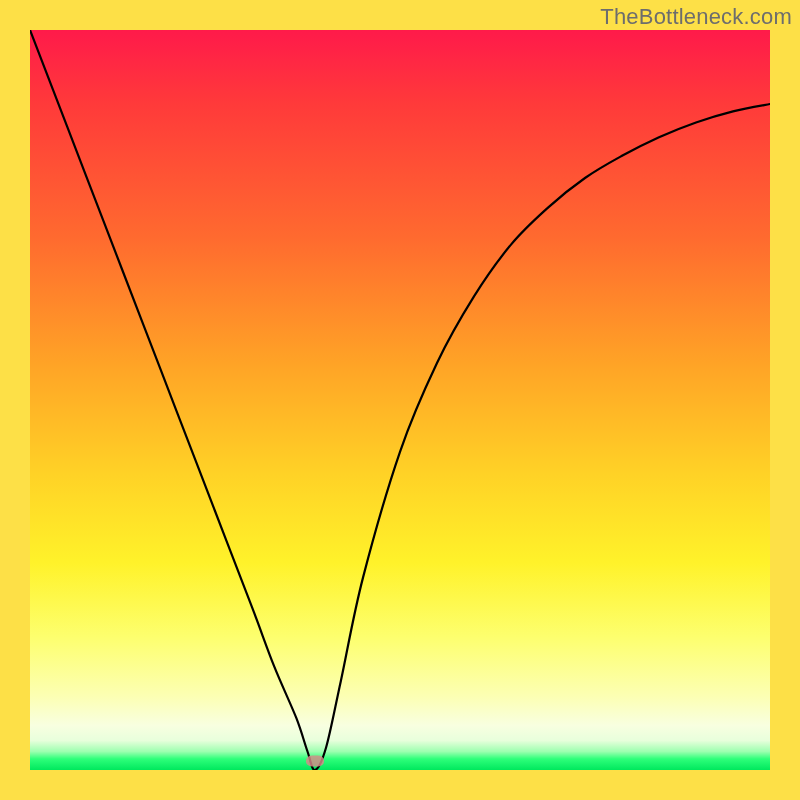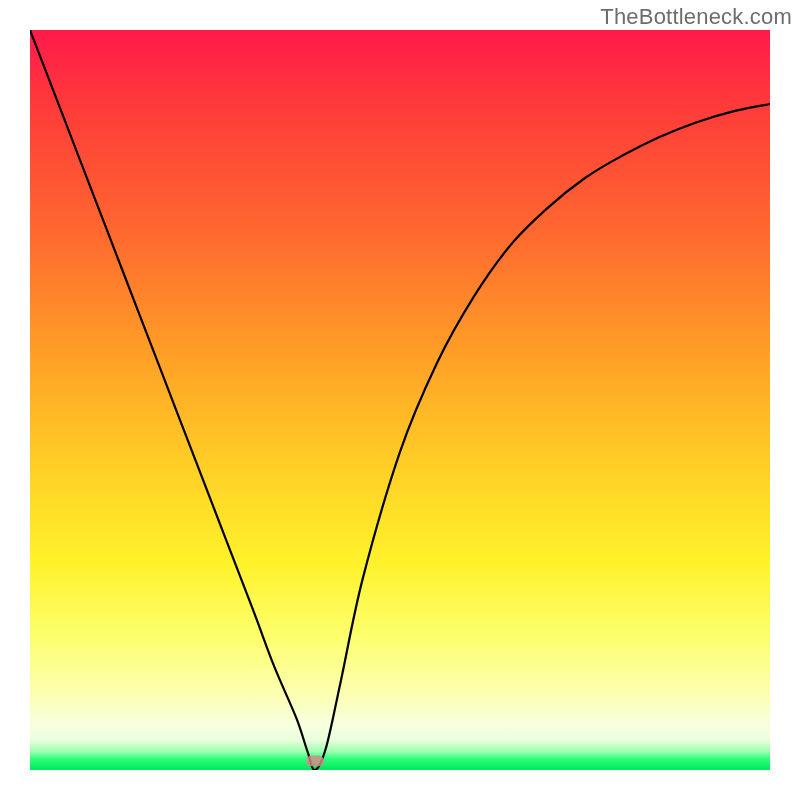--- a/index.html
+++ b/index.html
@@ -10,21 +10,21 @@
     background: #000;
     overflow: hidden;
     font-family: Arial, Helvetica, sans-serif;
   }
   .frame {
     position: absolute;
     left: 0;
     top: 0;
     width: 800px;
     height: 800px;
-    background: #ffffff;
+    background: #fde047;
   }
   .plot {
     position: absolute;
     left: 30px;
     top: 30px;
     width: 740px;
     height: 740px;
     
     background: linear-gradient(to bottom,
       #ff1a4a 0%,

